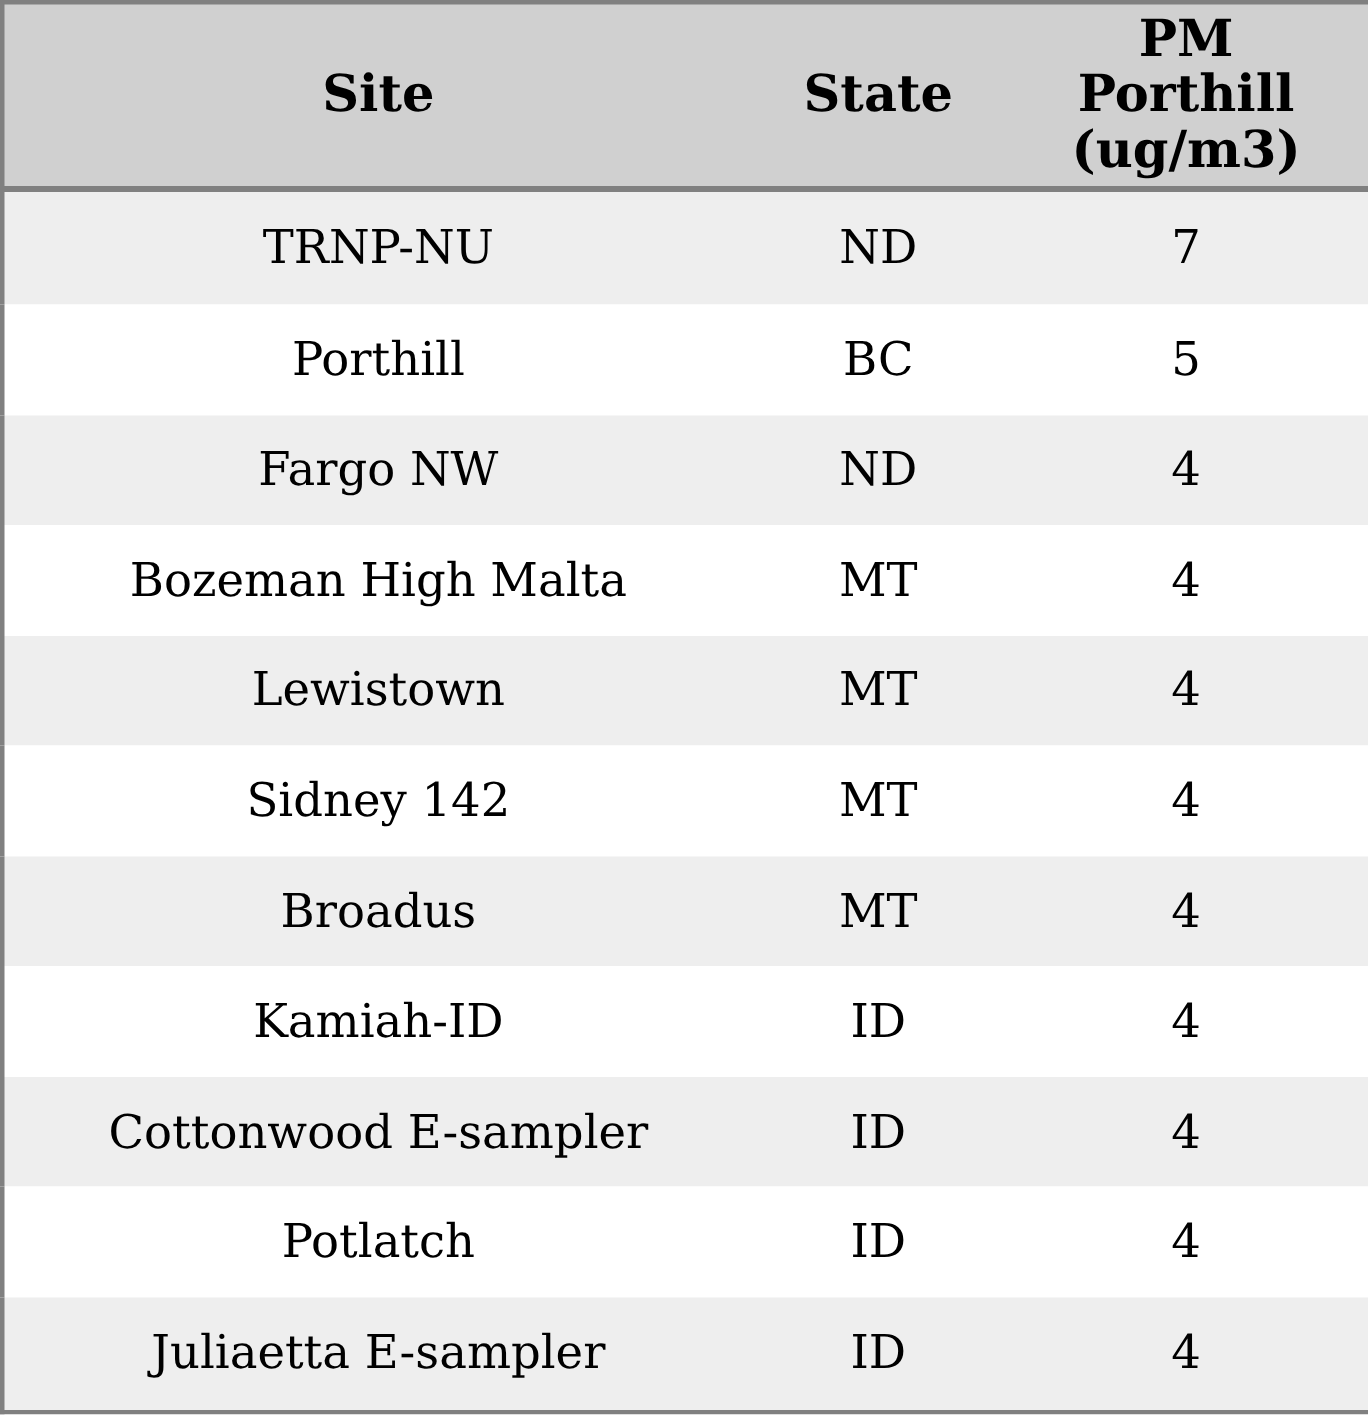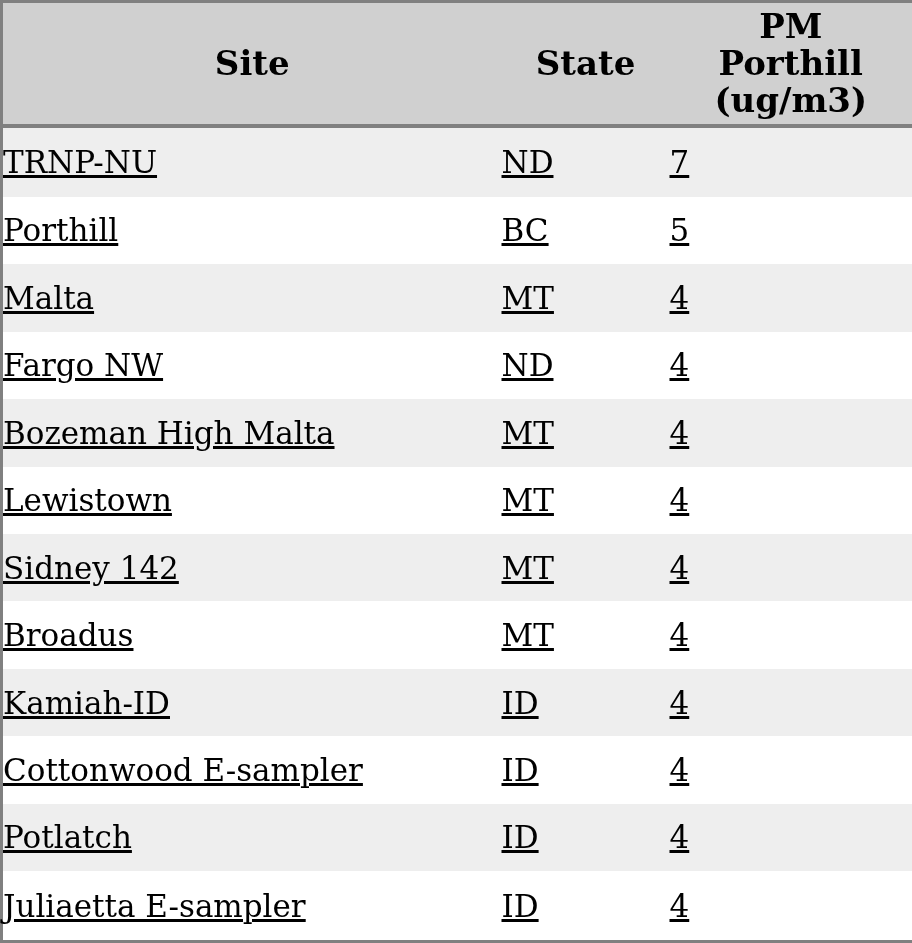--- a/index.html
+++ b/index.html
@@ -38,23 +38,23 @@
     font-size: 34px;
     line-height: 1.08;
     text-align: center;
     vertical-align: middle;
     padding: 0;
   }
   .hline { display: block; }
 
   tbody td {
     font-size: 31px;
+    text-align: center;
     vertical-align: middle;
     padding: 0;
-    text-decoration: underline;
   }
   tbody tr:nth-child(odd)  td { background: #eeeeee; }
   tbody tr:nth-child(even) td { background: #ffffff; }
 </style>
 </head>
 <body>
 
 <div class="wrap">
   <table class="aq-table">
     <colgroup>
@@ -76,25 +76,20 @@
     <tbody>
         <tr>
     <td>TRNP-NU</td>
     <td>ND</td>
     <td>7</td>
   </tr>
         <tr>
     <td>Porthill</td>
     <td>BC</td>
     <td>5</td>
-  </tr>
-        <tr>
-    <td>Malta</td>
-    <td>MT</td>
-    <td>4</td>
   </tr>
         <tr>
     <td>Fargo NW</td>
     <td>ND</td>
     <td>4</td>
   </tr>
         <tr>
     <td>Bozeman High Malta</td>
     <td>MT</td>
     <td>4</td>

